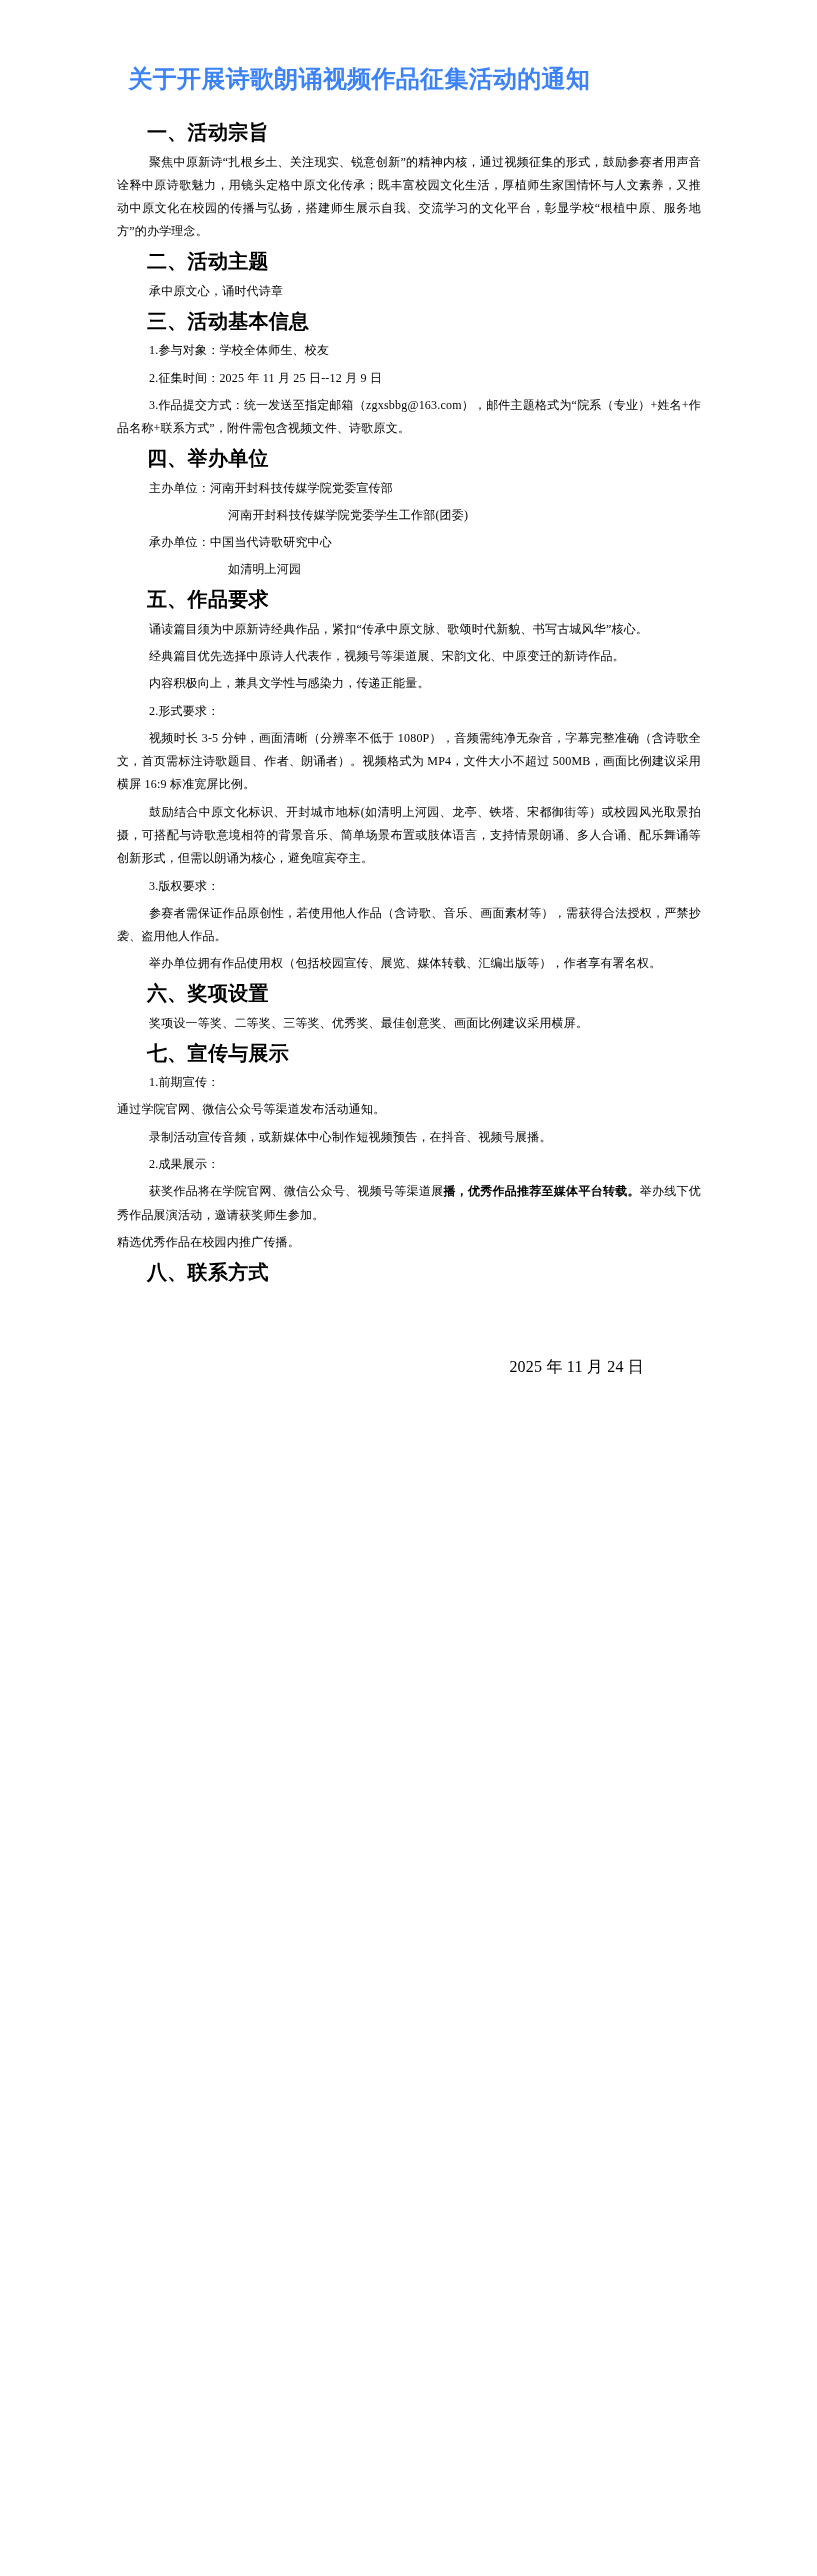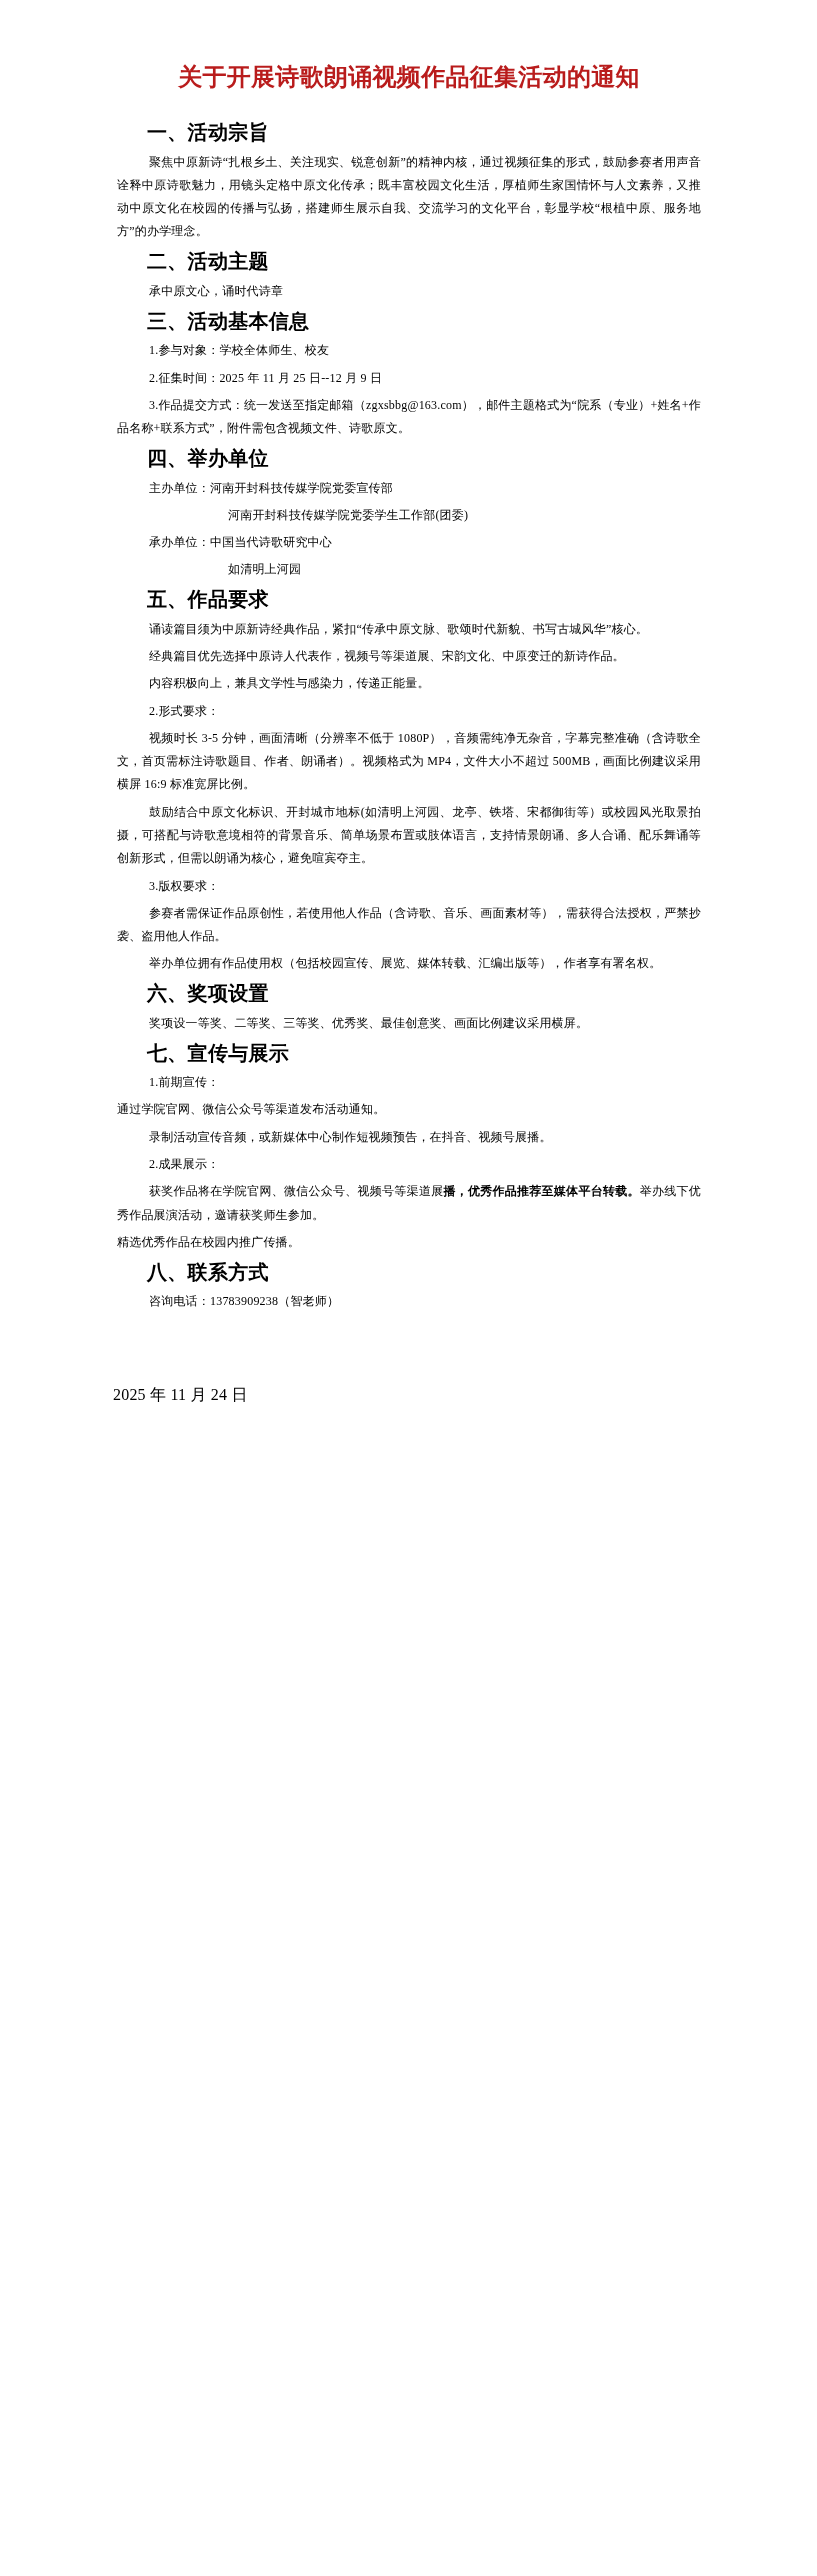--- a/index.html
+++ b/index.html
@@ -25,29 +25,29 @@
     background: #ffffff;
   }
 
   .doc-body {
     width: 592px;
     margin: 0 auto;
   }
 
   
   .doc-title {
-    text-align: center;
-    font-family: Liberation Mono, monospace;
+    text-align: left;
+    font-family: Liberation Serif, serif;
     font-weight: bold;
     font-size: 24px;
     line-height: 1.52;
     letter-spacing: 0.3px;
     margin: 0 0 21.6px 0;
     padding: 0 15.5px;
-    color: #b91c1c;
+    color: #3b82f6;
   }
 
   
   .sec-head {
     font-family: "Liberation Sans", "DejaVu Sans", sans-serif;
     font-weight: bold;
     font-size: 20px;
     line-height: 1.38;
     text-indent: 34px;
     margin: 4.6px 0 2.1px 0;
@@ -76,20 +76,21 @@
     text-indent: 0;
     padding-left: 111px;
   }
 
   .bold-run { font-weight: bold; }
 
   
   .doc-date {
     font-size: 16px;
     line-height: 1.9;
+    text-align: right;
     padding-right: 61px;
     margin-top: 66px;
     letter-spacing: 0.2px;
   }
 </style>
 </head>
 <body>
 
 <div class="page">
   <div class="doc-body">
@@ -129,19 +130,18 @@
 
     <div class="sec-head">七、宣传与展示</div>
     <p class="p item">1.前期宣传：</p>
     <p class="p flush">通过学院官网、微信公众号等渠道发布活动通知。</p>
     <p class="p">录制活动宣传音频，或新媒体中心制作短视频预告，在抖音、视频号展播。</p>
     <p class="p item">2.成果展示：</p>
     <p class="p"><span>获奖作品将在学院官网、微信公众号、视频号等渠道展</span><span class="bold-run">播，优秀作品推荐至媒体平台转载。</span><span>举办线下优秀作品展演活动，邀请获奖师生参加。</span></p>
     <p class="p flush">精选优秀作品在校园内推广传播。</p>
 
     <div class="sec-head">八、联系方式</div>
-    <p class="p">咨询电话：13783909238（智老师）</p>
 
     <div class="doc-date">2025 年 11 月 24 日</div>
 
   </div>
 </div>
 
 
 </body></html>

